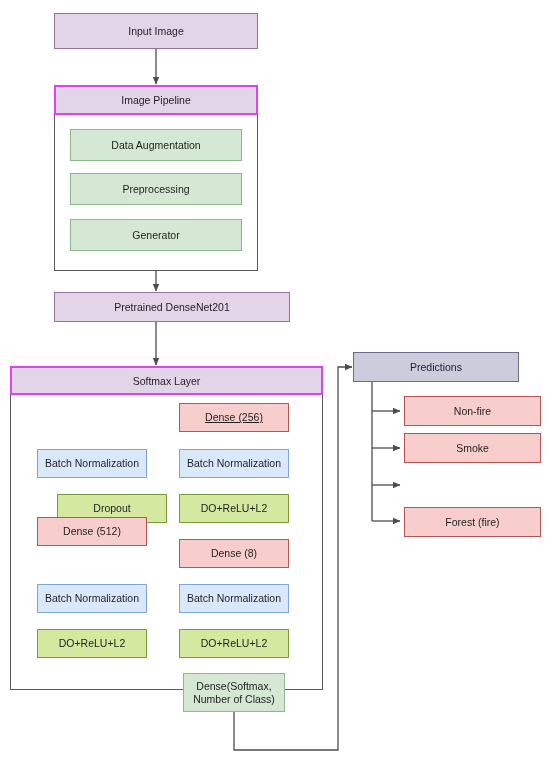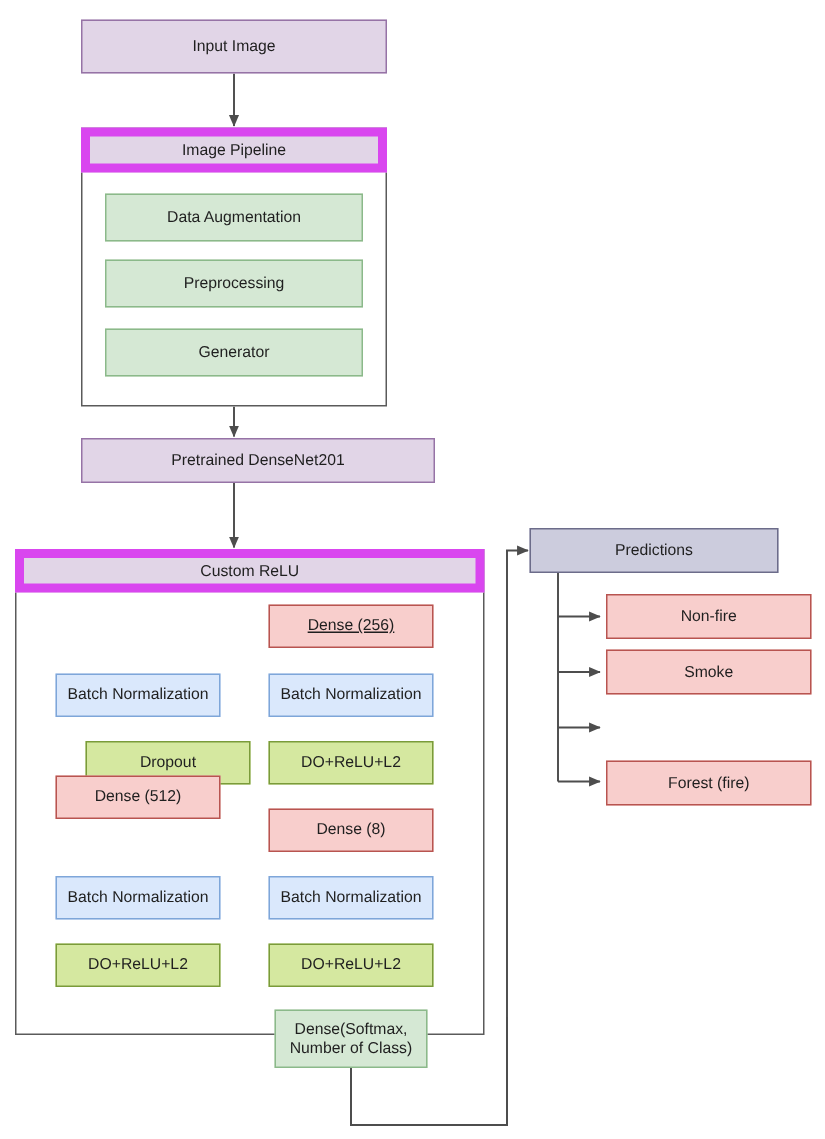--- a/index.html
+++ b/index.html
@@ -15,21 +15,21 @@
   
   .purple  {background:#e1d5e7;border-color:#9673a6;}
   .bluegray{background:#ccccdd;border-color:#6c6c8a;}
   .lgreen  {background:#d5e8d4;border-color:#8bb98a;}
   .blue    {background:#dae8fc;border-color:#7ea6d9;}
   .ygreen  {background:#d5e8a0;border-color:#7a9b3a;}
   .pink    {background:#f8cecc;border-color:#b85450;}
   .orange  {background:#ffe6cc;border-color:#d79b00;}
 
   .container{position:absolute;box-sizing:border-box;border:1px solid #5a5a5a;background:#ffffff;}
-  .container-title{position:absolute;box-sizing:border-box;border:6px solid #d946ef;
+  .container-title{position:absolute;box-sizing:border-box;border:2px solid #d946ef;
                    background:#e1d5e7;display:flex;align-items:center;justify-content:center;
                    font-size:10.5px;color:#1f1f1f;}
 
   svg.wires{position:absolute;left:0;top:0;width:550px;height:759px;pointer-events:none;}
   .ln{stroke:#4d4d4d;stroke-width:1.3;fill:none;}
 </style>
 </head>
 <body>
 
 <div id="canvas">
@@ -92,21 +92,21 @@
   <div class="node lgreen" style="left:70px;top:219px;width:172px;height:32px;">
     <span>Generator</span>
   </div>
 
   <div class="node purple" style="left:54px;top:292px;width:236px;height:30px;">
     <span>Pretrained DenseNet201</span>
   </div>
 
   <div class="container" style="left:10px;top:366px;width:313px;height:324px;"></div>
   <div class="container-title" style="left:10px;top:366px;width:313px;height:29px;">
-    <span>Custom ReLU</span>
+    <span>Softmax Layer</span>
   </div>
 
   <div class="node blue" style="left:37px;top:449px;width:110px;height:29px;">
     <span>Batch Normalization</span>
   </div>
   <div class="node ygreen" style="left:37px;top:494px;width:110px;height:29px;margin-left:20px;">
     <span>Dropout</span>
   </div>
   <div class="node pink" style="left:37px;top:517px;width:110px;height:29px;">
     <span>Dense (512)</span>

